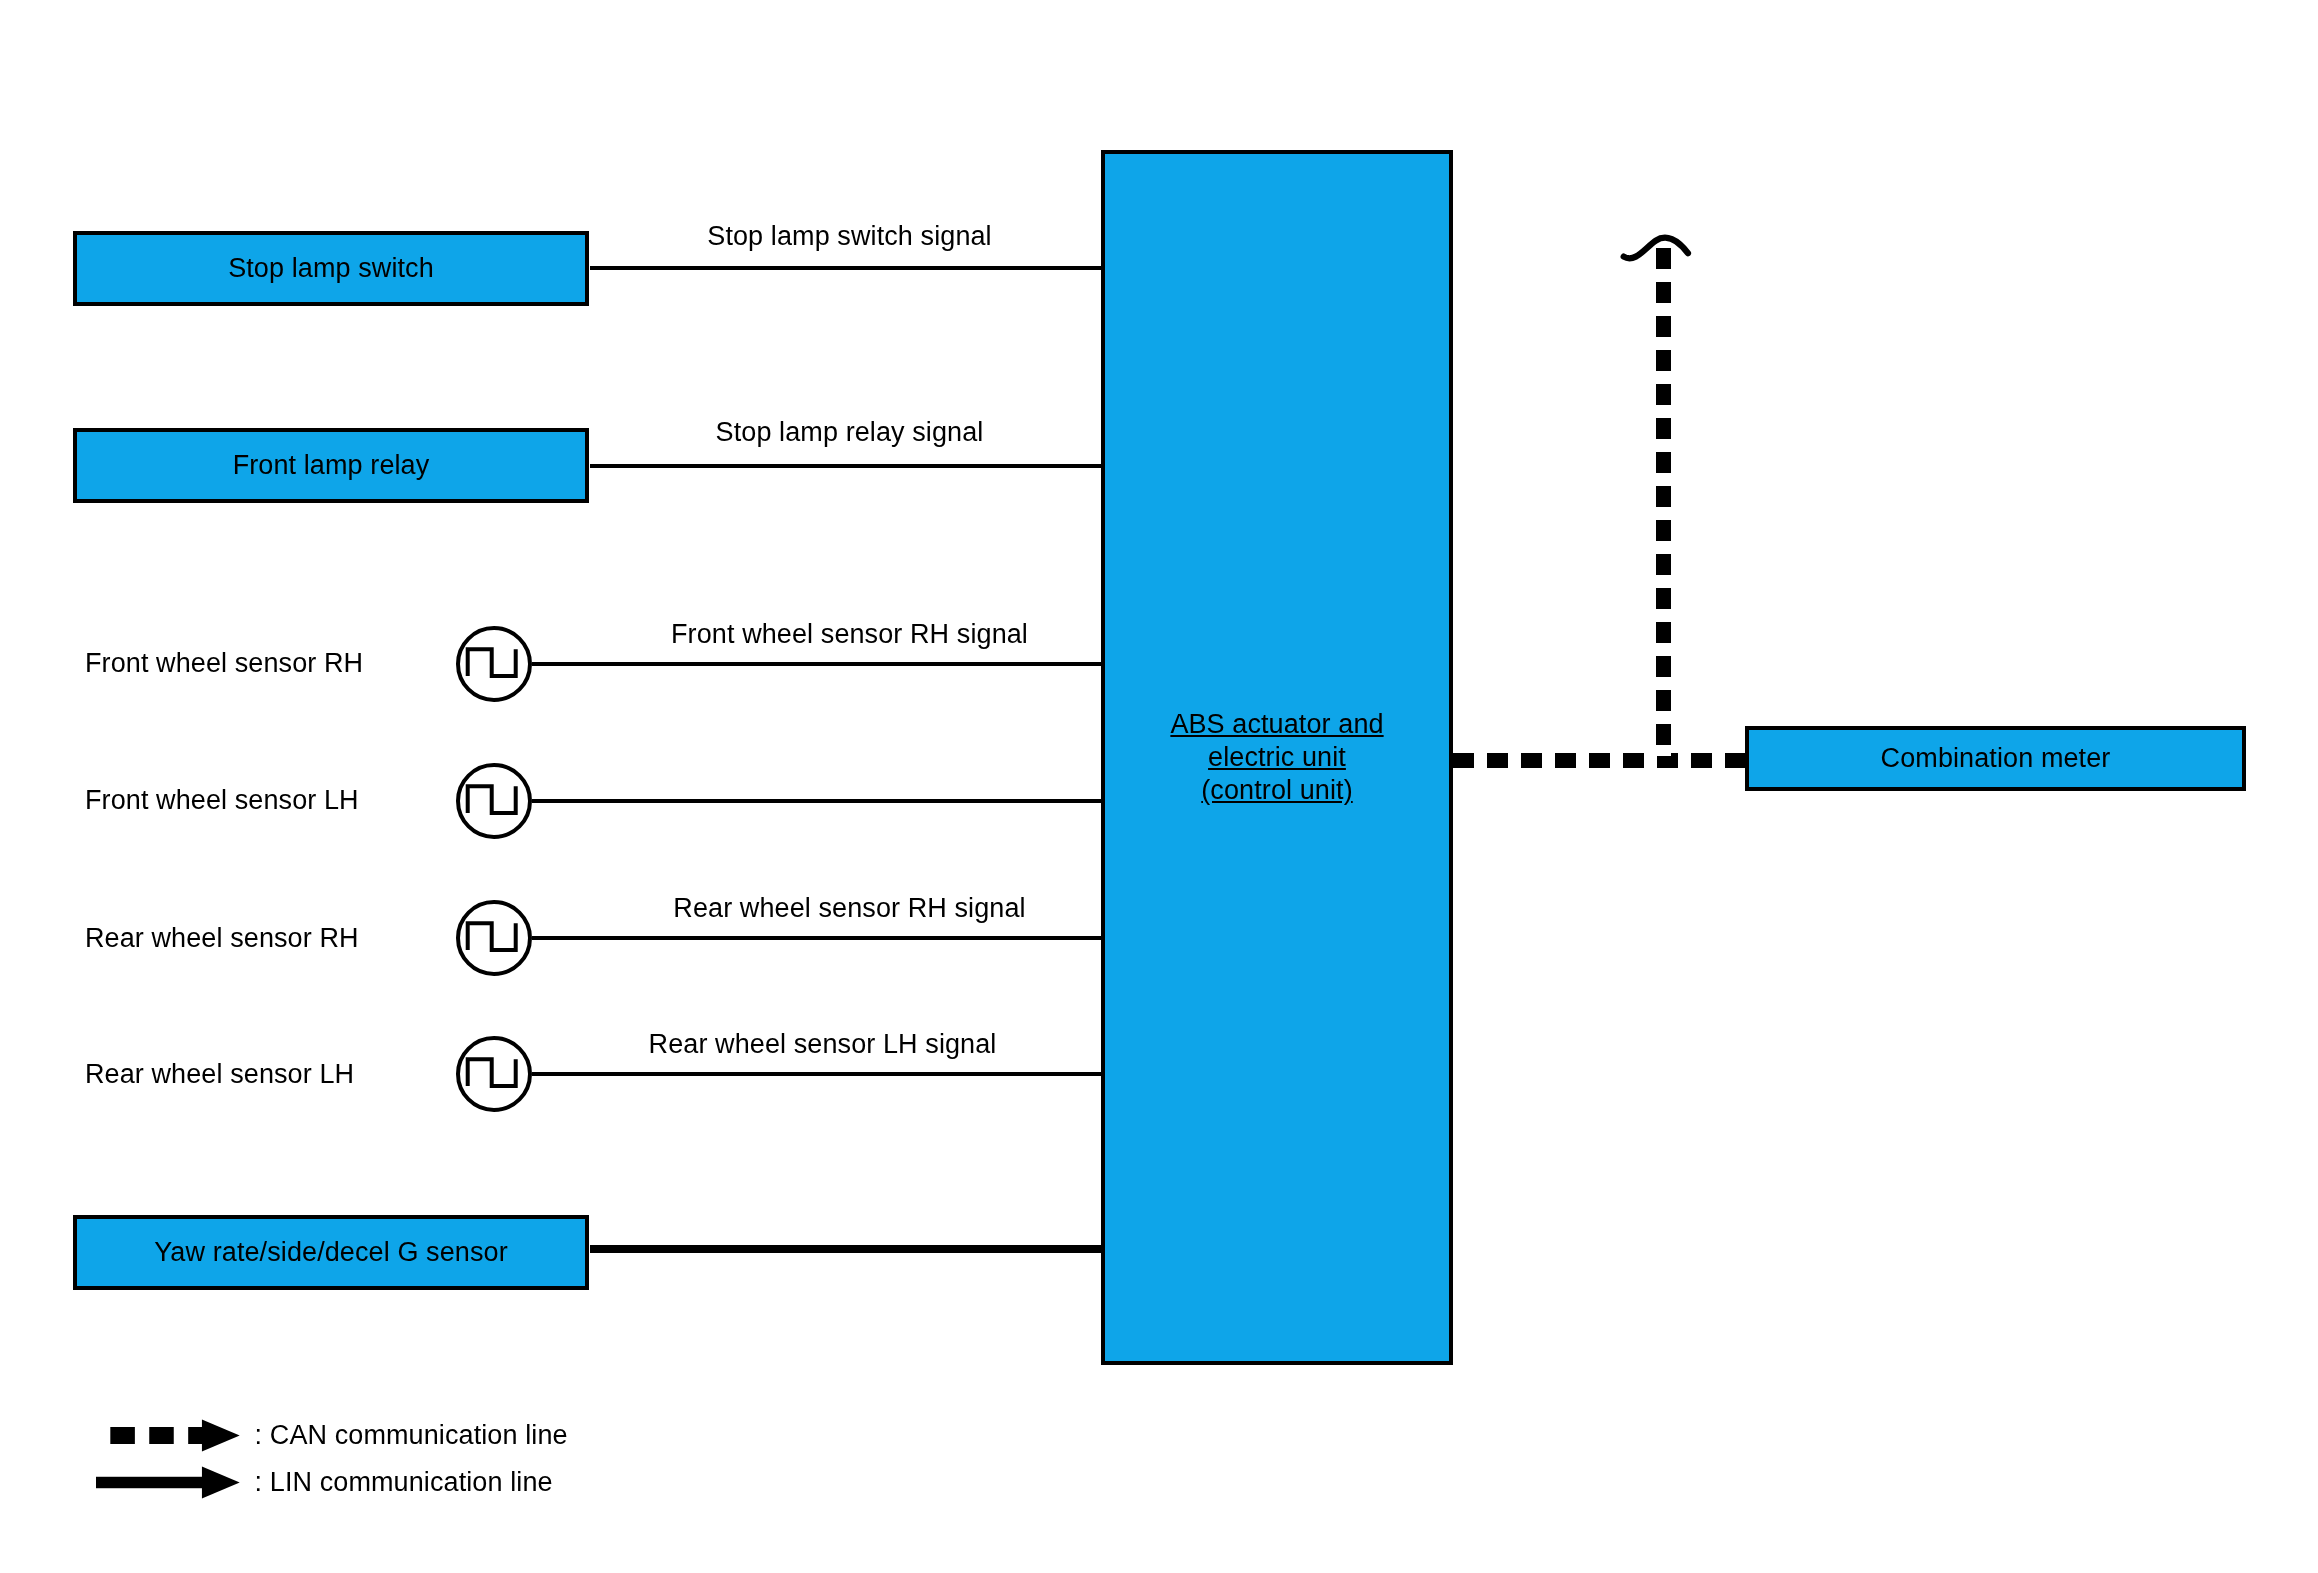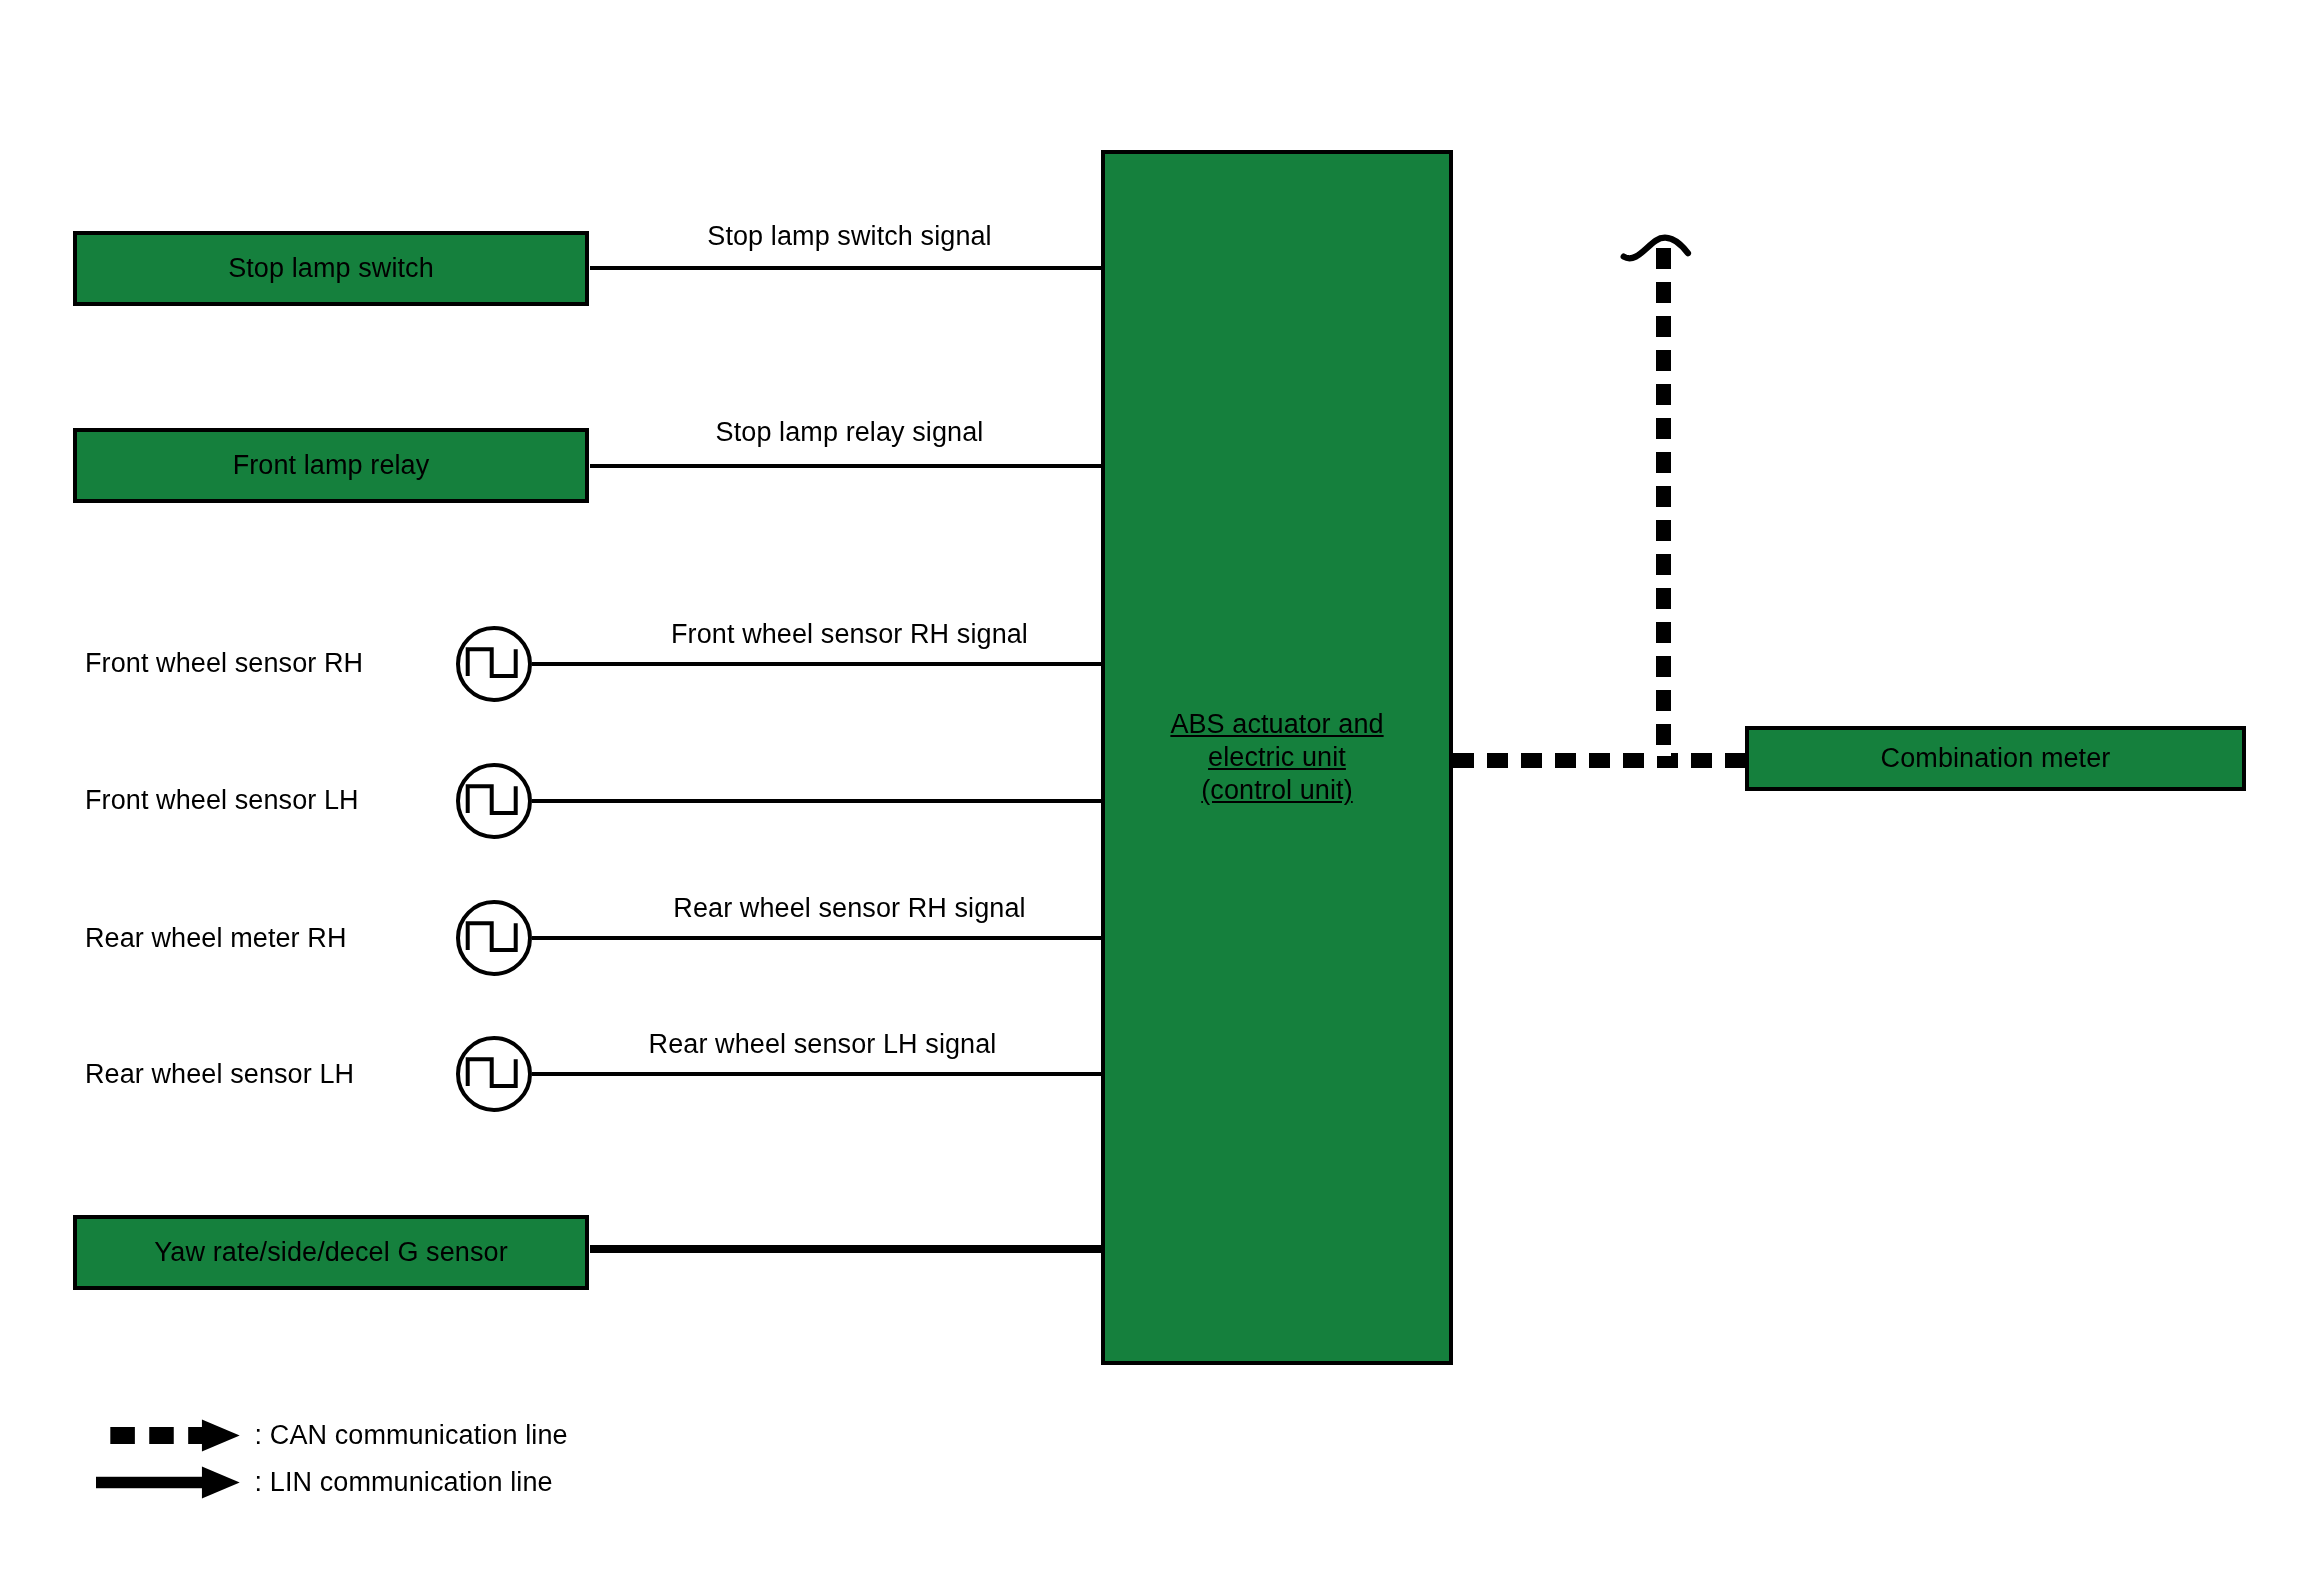--- a/index.html
+++ b/index.html
@@ -16,21 +16,21 @@
     font-family: "Liberation Sans", sans-serif;
     color: #000000;
     overflow: hidden;
   }
 
   
   .node-box {
     position: absolute;
     box-sizing: border-box;
     border: 4px solid #000000;
-    background: #15803d;
+    background: #0ea5e9;
     display: flex;
     align-items: center;
     justify-content: center;
   }
   .node-label {
     font-size: 27px;
     line-height: 1.22;
     text-align: center;
     white-space: pre-line;
     letter-spacing: 0.1px;
@@ -140,21 +140,21 @@
 
   <div class="sensor-name" style="left:85px; top:785px;">Front wheel sensor LH</div>
   <div class="sensor-sym" style="left:454px; top:761px;">
     <svg viewBox="0 0 140 140" xmlns="http://www.w3.org/2000/svg">
       <circle cx="70" cy="70" r="63" fill="#ffffff" stroke="#000000" stroke-width="7"></circle>
       <polyline points="24,91 24,44 66,44 66,91 108,91 108,44" fill="none" stroke="#000000" stroke-width="7" stroke-linejoin="miter" stroke-linecap="butt"></polyline>
     </svg>
   </div>
   <div class="wire" style="left:532px; top:799px; width:570px;"></div>
 
-  <div class="sensor-name" style="left:85px; top:923px;">Rear wheel meter RH</div>
+  <div class="sensor-name" style="left:85px; top:923px;">Rear wheel sensor RH</div>
   <div class="sensor-sym" style="left:454px; top:898px;">
     <svg viewBox="0 0 140 140" xmlns="http://www.w3.org/2000/svg">
       <circle cx="70" cy="70" r="63" fill="#ffffff" stroke="#000000" stroke-width="7"></circle>
       <polyline points="24,91 24,44 66,44 66,91 108,91 108,44" fill="none" stroke="#000000" stroke-width="7" stroke-linejoin="miter" stroke-linecap="butt"></polyline>
     </svg>
   </div>
   <div class="signal-text" style="left:590px; top:893px; width:519px;">Rear wheel sensor RH signal</div>
   <div class="wire" style="left:532px; top:936px; width:570px;"></div>
 
   <div class="sensor-name" style="left:85px; top:1059px;">Rear wheel sensor LH</div>

